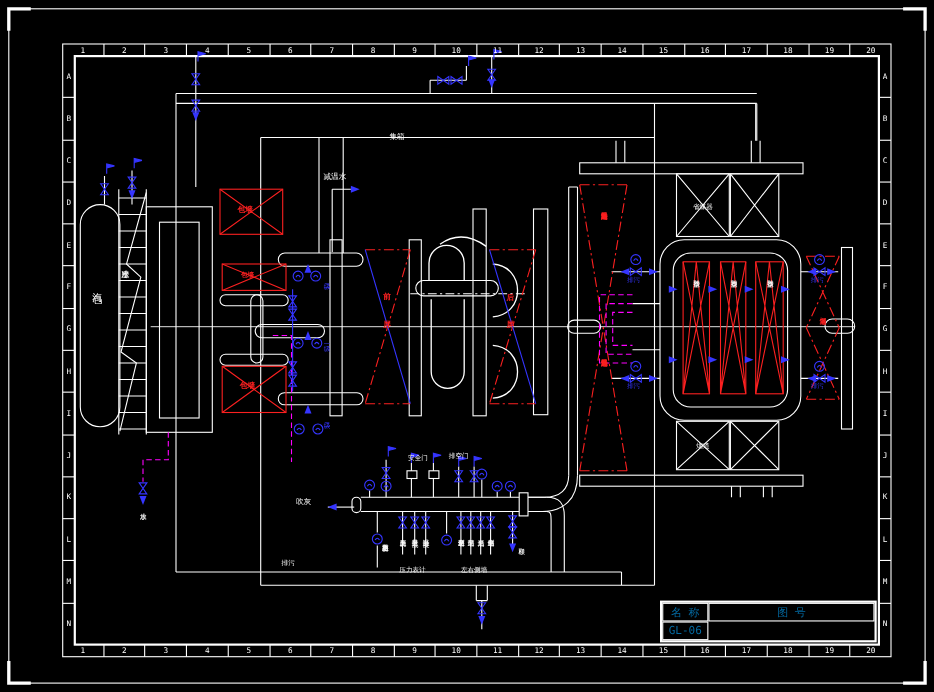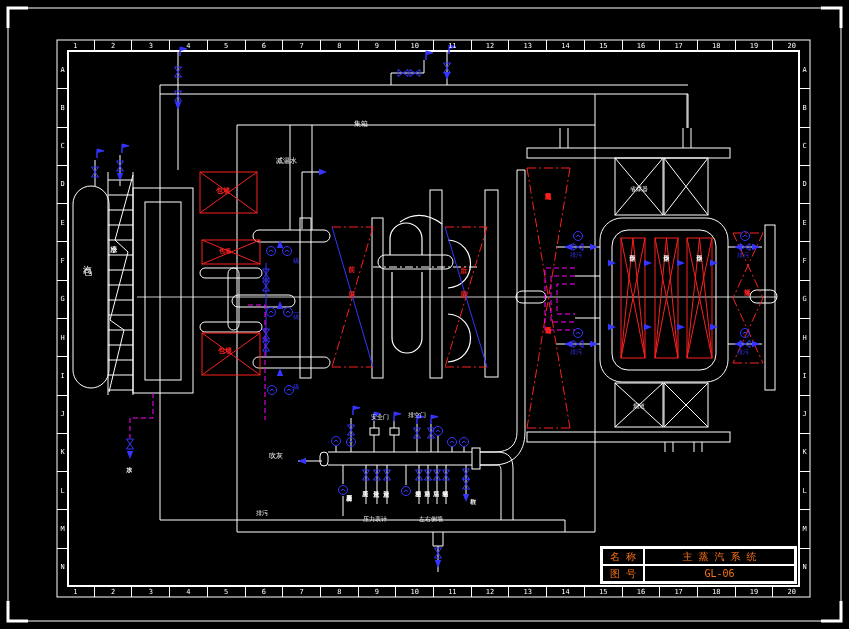--- a/index.html
+++ b/index.html
@@ -17,21 +17,21 @@
   .band{position:absolute;display:flex;color:#fff;font-size:7px;z-index:4;}
   .band span{flex:1;display:flex;align-items:center;justify-content:center;overflow:hidden;}
   #ruler-top{left:57px;top:40px;width:753px;height:11px;flex-direction:row;}
   #ruler-bottom{left:57px;top:586px;width:753px;height:11px;flex-direction:row;}
   #ruler-left{left:57px;top:51px;width:11px;height:535px;flex-direction:column;}
   #ruler-right{left:799px;top:51px;width:11px;height:535px;flex-direction:column;}
   #ruler-top span+span,#ruler-bottom span+span{border-left:1px solid #fff;}
   #ruler-left span+span,#ruler-right span+span{border-top:1px solid #fff;}
   
   #tblock{position:absolute;left:600px;top:546px;width:193px;height:34px;border:2px solid #fff;
-          display:grid;grid-template-columns:42px 1fr;grid-template-rows:1fr 1fr;z-index:6;color:#f97316;}
+          display:grid;grid-template-columns:42px 1fr;grid-template-rows:1fr 1fr;z-index:6;color:#0369a1;}
   #tblock div{display:flex;align-items:center;justify-content:center;font-size:10px;border:1px solid #fff;white-space:pre;}
 </style>
 </head>
 <body>
 
 <div id="stage">
 
 <svg id="draw" width="849" height="629" viewBox="0 0 849 629">
 <defs>
   <path id="flag" d="M0,0 V-9 L7,-7.2 0,-5.4 Z" fill="#3535ff" stroke="#3535ff" stroke-width="1"></path>
@@ -341,21 +341,21 @@
       <span>I</span>
       <span>J</span>
       <span>K</span>
       <span>L</span>
       <span>M</span>
       <span>N</span>
     </div>
 
 <div class="lbl v t9" style="left:82px;top:258px;">汽包</div>
 <div class="lbl v" style="left:109px;top:240px;">水冷壁</div>
-<div class="lbl" style="left:276px;top:158px;">减温水</div>
+<div class="lbl" style="left:294px;top:158px;">减温水</div>
 <div class="lbl" style="left:354px;top:121px;">集箱</div>
 <div class="lbl v blue t6" style="left:293px;top:253px;">二级</div>
 <div class="lbl v blue t6" style="left:293px;top:309px;">一级</div>
 <div class="lbl v blue t6" style="left:293px;top:379px;">二级</div>
 <div class="lbl red" style="left:216px;top:188px;">包墙</div>
 <div class="lbl red t6" style="left:219px;top:248px;">包墙</div>
 <div class="lbl red" style="left:218px;top:348px;">包墙</div>
 <div class="lbl v red sp" style="left:347px;top:260px;">前屏</div>
 <div class="lbl v red sp" style="left:459px;top:260px;">后屏</div>
 <div class="lbl v red t6" style="left:545px;top:188px;">高温过热器</div>
@@ -382,18 +382,17 @@
 <div class="lbl v t6" style="left:415px;top:486px;">至左侧墙</div>
 <div class="lbl v t6" style="left:424px;top:486px;">至前墙</div>
 <div class="lbl v t6" style="left:433px;top:486px;">至后墙</div>
 <div class="lbl v t6" style="left:442px;top:486px;">至右侧墙</div>
 <div class="lbl t6" style="left:363px;top:516px;">压力表计</div>
 <div class="lbl t6" style="left:419px;top:516px;">左右侧墙</div>
 <div class="lbl v t6" style="left:470px;top:494px;">取样</div>
 
 <div id="tblock">
   <div>名 称</div>
-  <div>主 蒸 汽 系 统</div>
   <div>图 号</div>
   <div>GL-06</div>
 </div>
 
 </div>
 
 </body></html>

